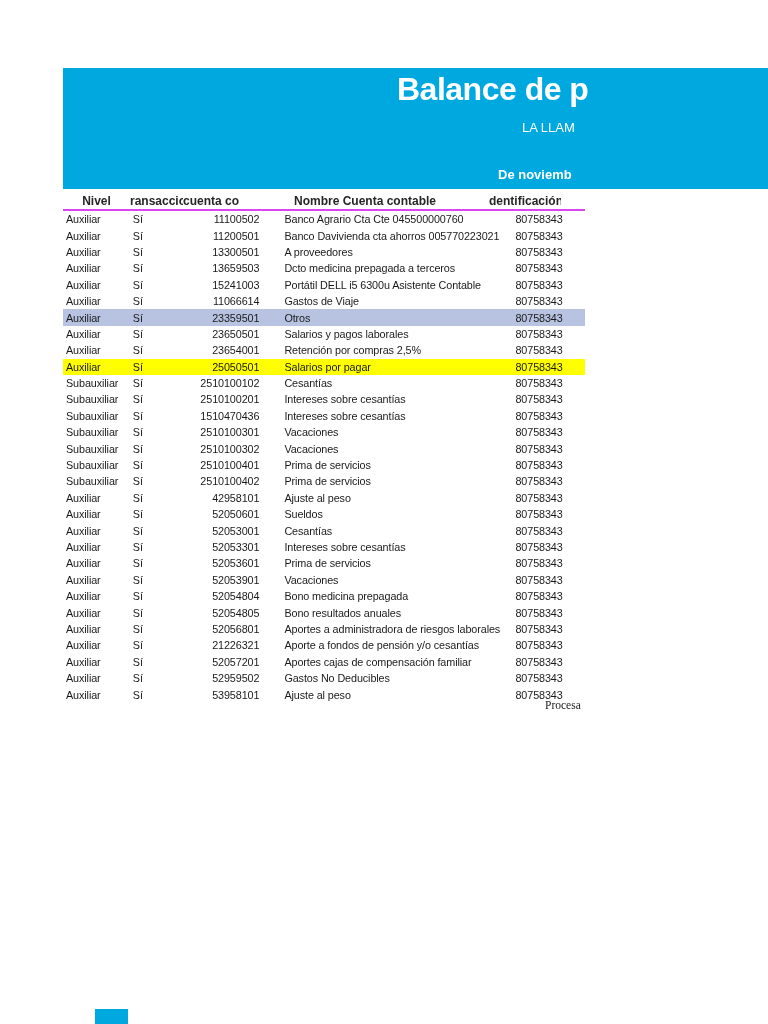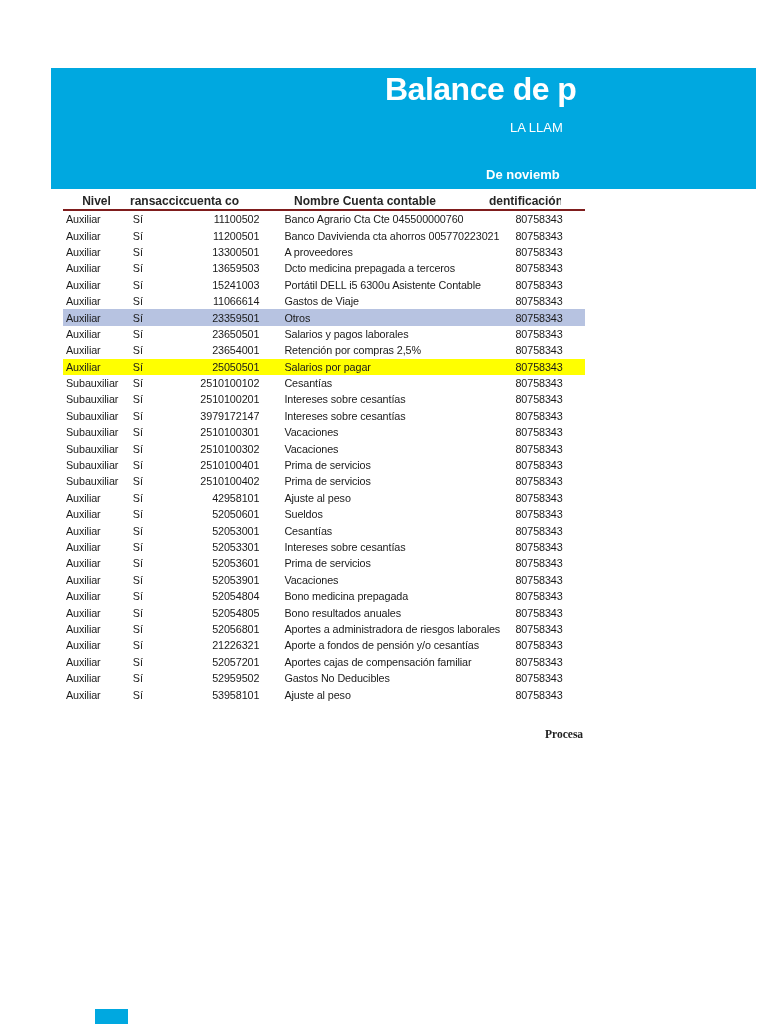--- a/index.html
+++ b/index.html
@@ -1,48 +1,48 @@
 <!DOCTYPE html>
 <html><head>
 <meta charset="utf-8">
 <style>
   * { margin:0; padding:0; box-sizing:border-box; }
   html,body { width:768px; height:1024px; background:#ffffff; }
   body { position:relative; font-family:"Liberation Sans", sans-serif; overflow:hidden; }
 
-  .band { position:absolute; left:51px; top:68px; width:705px; height:121px; }
+  .band { position:absolute; left:63px; top:68px; width:705px; height:121px; }
   .band-title { position:absolute; left:334px; top:3px; font-size:32px; font-weight:700;
                 color:#ffffff; white-space:nowrap; letter-spacing:-0.5px; }
   .band-subtitle { position:absolute; left:459px; top:52px; font-size:13px; font-weight:400;
                    color:#ffffff; white-space:nowrap; }
   .band-dateline { position:absolute; left:435px; top:99px; font-size:13px; font-weight:700;
                    color:#ffffff; white-space:nowrap; }
 
   .sheet-table { position:absolute; left:63px; top:192px; width:522px; color:#1a1a1a; }
   .thead { display:flex; height:19px; align-items:center; font-size:12px; font-weight:700;
-           color:#262626; border-bottom:2px solid #7f1d1d; }
+           color:#262626; border-bottom:2px solid #d946ef; }
   .th { white-space:nowrap; overflow:hidden; }
   .th1 { width:67px; text-align:center; }
   .th2 { width:53px; }
   .th3 { width:62px; }
   .th4 { width:240px; text-align:center; }
   .th5 { width:76px; padding-left:4px; }
 
   .tbody { width:522px; }
   .row { display:flex; height:16.4px; align-items:center; font-size:10.8px; font-weight:400;
          letter-spacing:-0.1px; }
   .c { white-space:nowrap; }
   .c1 { width:67px; padding-left:3px; }
   .c2 { width:43px; padding-left:5px; }
   .c3 { width:96px; text-align:right; padding-right:3px; }
   .c4 { width:240px; padding-left:5px; overflow:hidden;margin-left:17px; }
   .c5 { width:76px; padding-left:4px; }
 
-  .footer-note { position:absolute; left:545px; top:728px; font-family:"Liberation Serif", serif;
-                 font-size:11.5px; font-weight:700; color:#222222; white-space:nowrap; }
+  .footer-note { position:absolute; left:545px; top:699px; font-family:"Liberation Serif", serif;
+                 font-size:11.5px; font-weight:400; color:#222222; white-space:nowrap; }
 
   .next-page-strip { position:absolute; left:95px; top:1009px; width:33px; height:15px; }
 </style>
 </head>
 <body>
 
 <div class="band" style="background: rgb(0, 168, 224);">
   <div class="band-title">Balance de p</div>
   <div class="band-subtitle">LA LLAM</div>
   <div class="band-dateline">De noviemb</div>
@@ -149,21 +149,21 @@
     <div class="c c1">Subauxiliar</div>
     <div class="c c2">Sí</div>
     <div class="c c3">2510100201</div>
     <div class="c c4">Intereses sobre cesantías</div>
     <div class="c c5">80758343</div>
   </div>
 
   <div class="row">
     <div class="c c1">Subauxiliar</div>
     <div class="c c2">Sí</div>
-    <div class="c c3">3979172147</div>
+    <div class="c c3">1510470436</div>
     <div class="c c4">Intereses sobre cesantías</div>
     <div class="c c5">80758343</div>
   </div>
 
   <div class="row">
     <div class="c c1">Subauxiliar</div>
     <div class="c c2">Sí</div>
     <div class="c c3">2510100301</div>
     <div class="c c4">Vacaciones</div>
     <div class="c c5">80758343</div>

